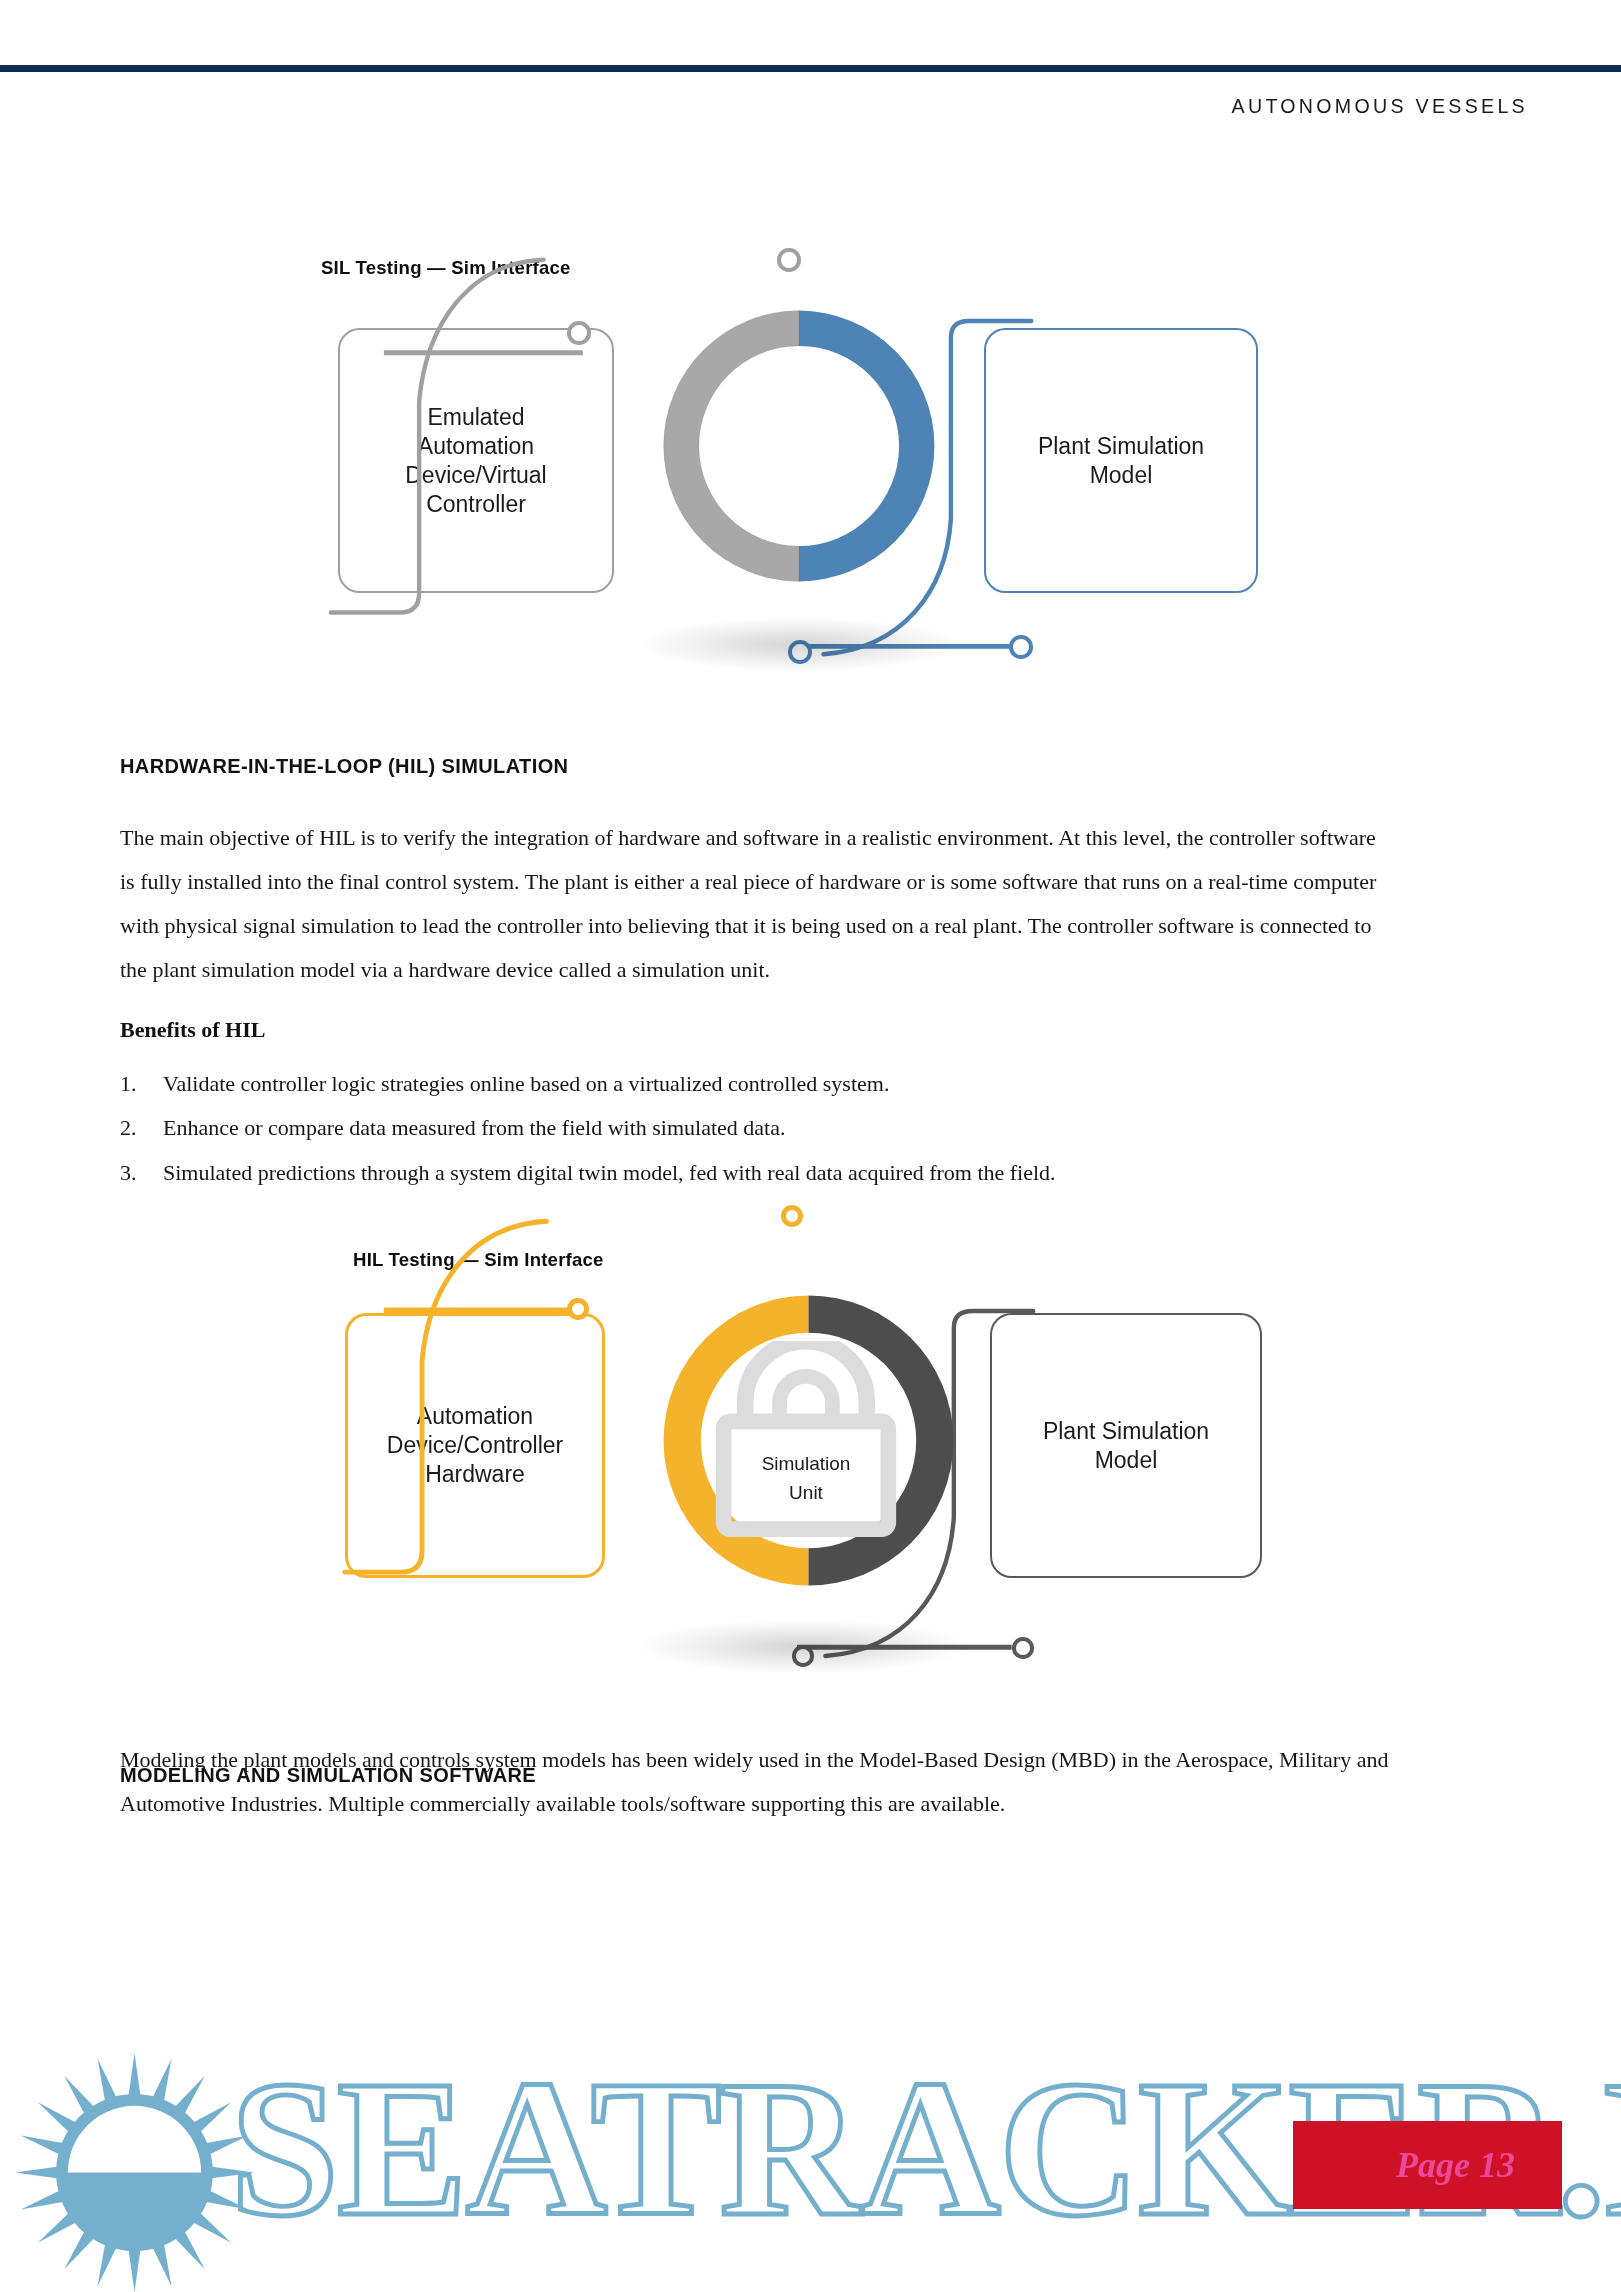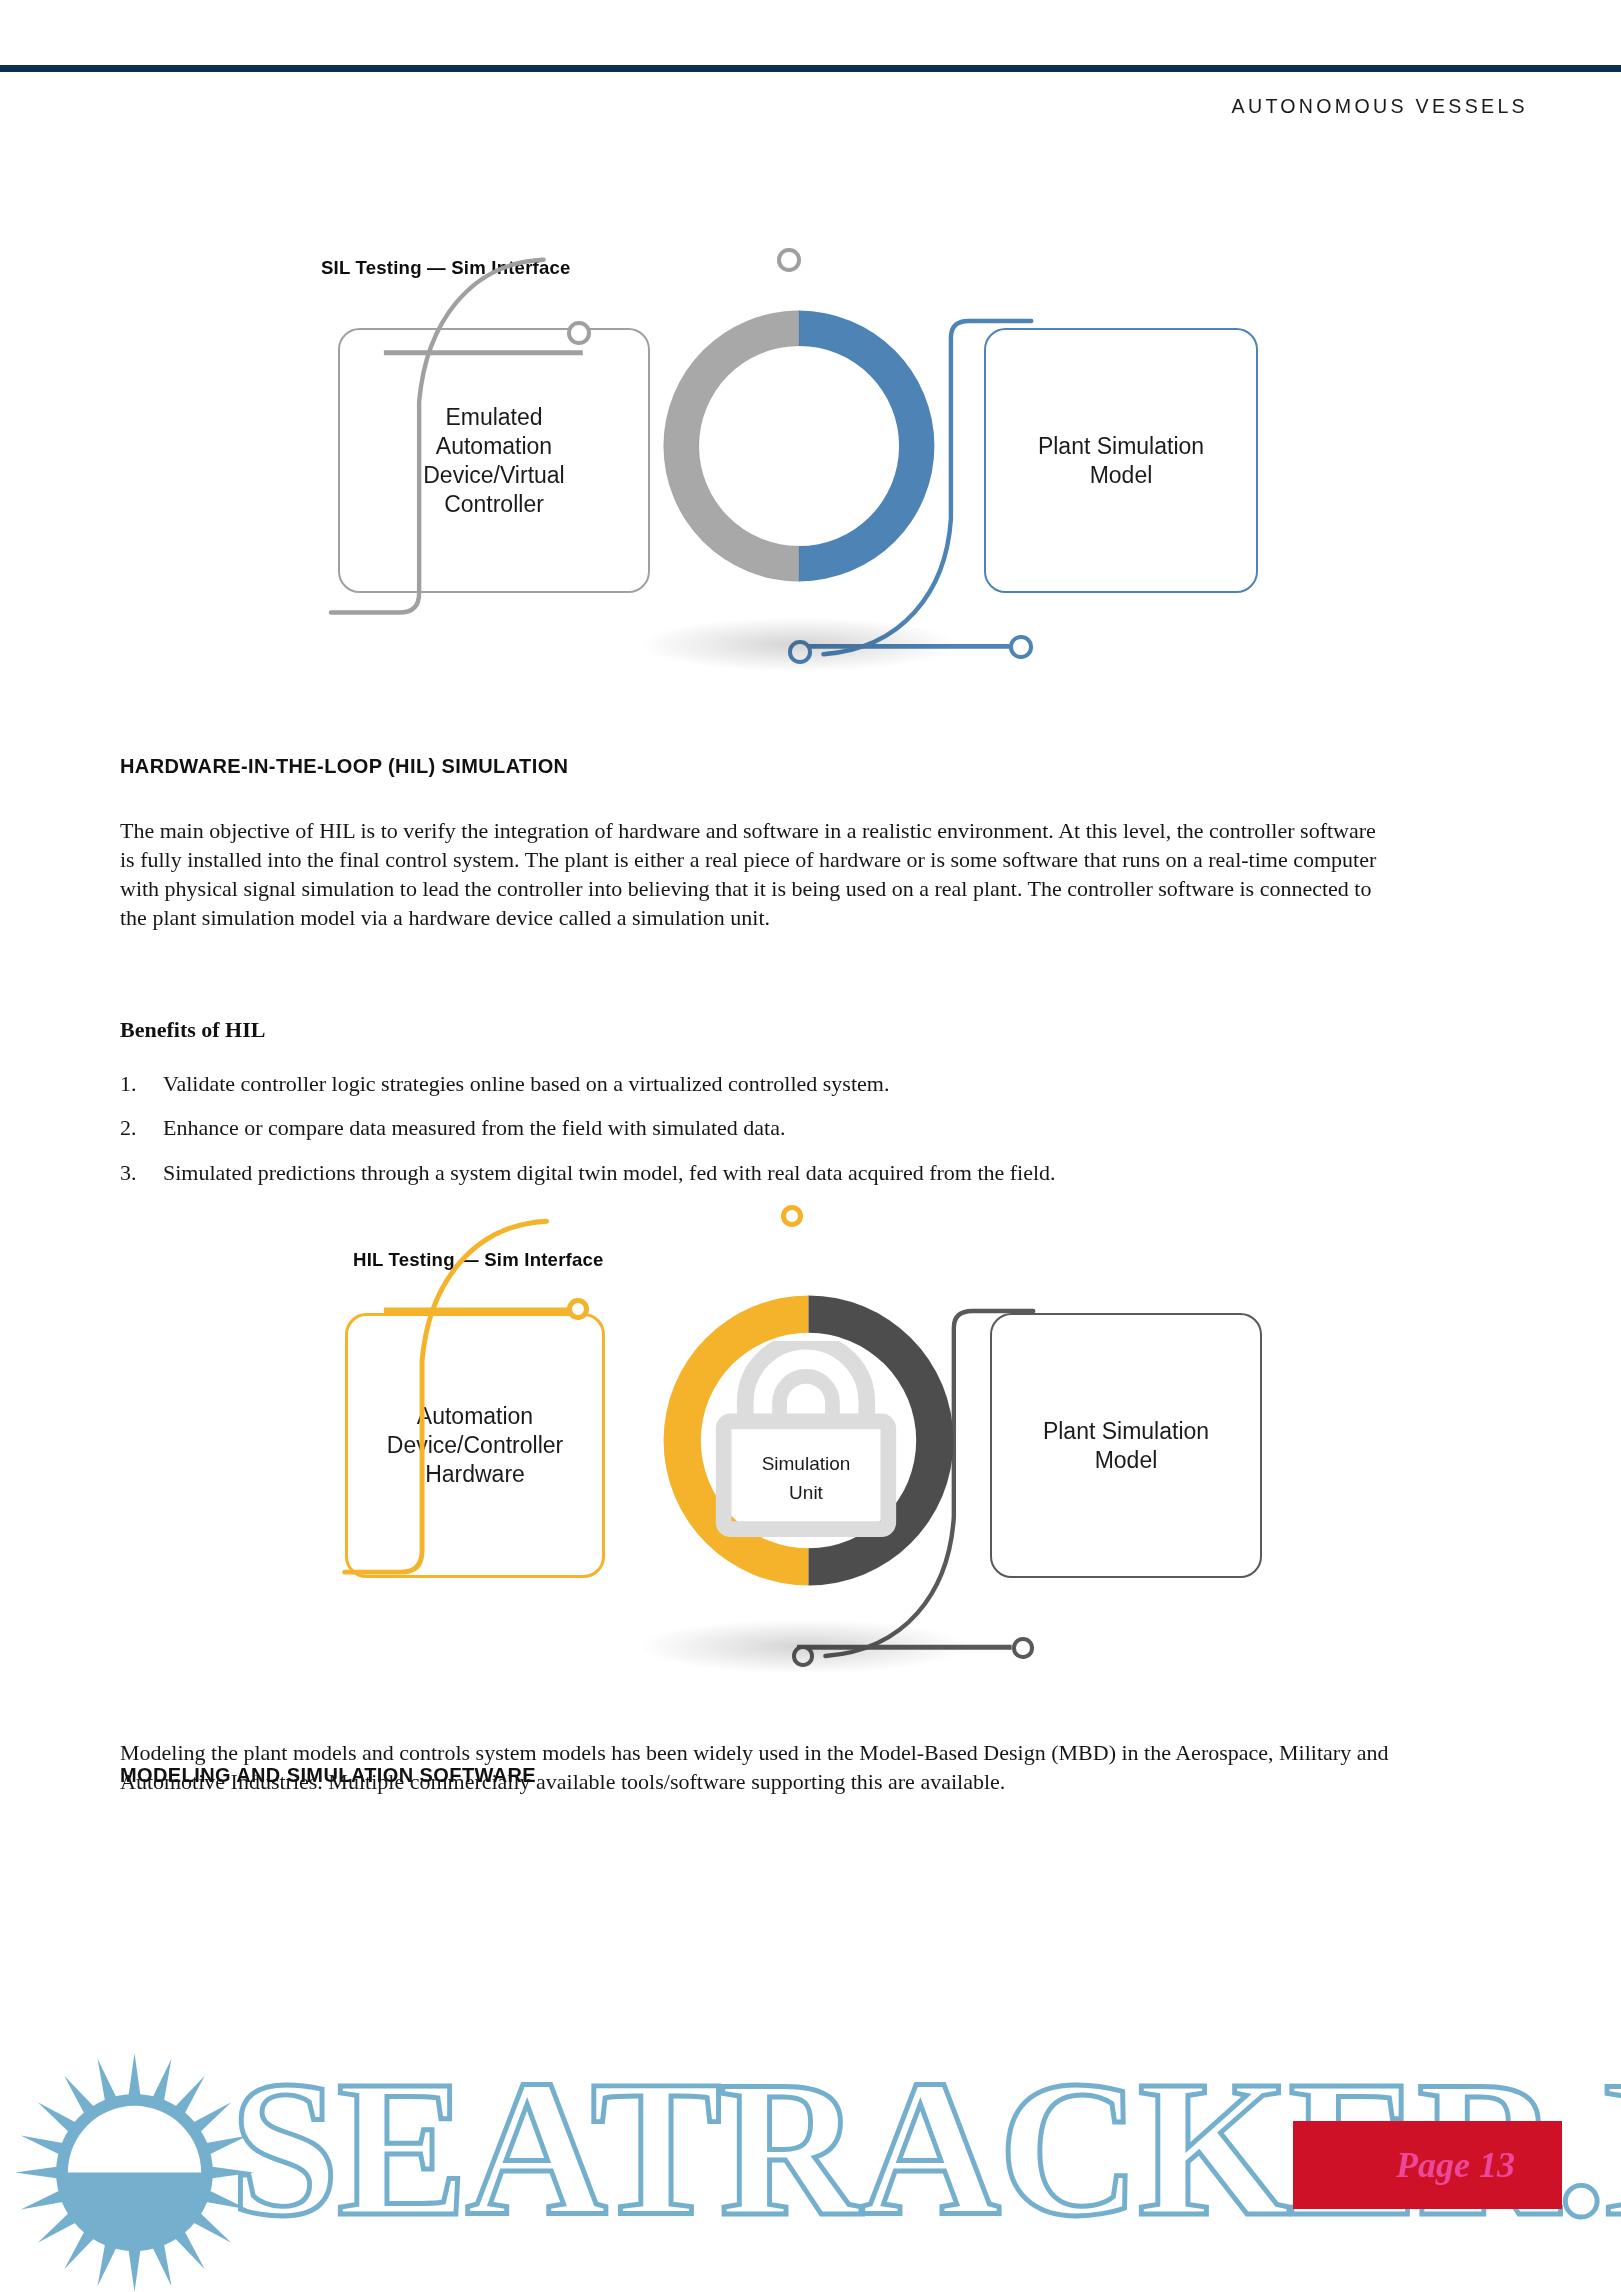--- a/index.html
+++ b/index.html
@@ -8,21 +8,21 @@
 
   
   .top-rule{position:absolute;left:0;top:65px;width:1621px;height:6.9px;background:#0a2f4f;}
   .hdr-text{position:absolute;right:93px;top:95px;font-family:"Liberation Sans",sans-serif;
             font-size:19.6px;letter-spacing:3.3px;color:#1a1a1a;font-weight:400;}
 
   
   .sec-head{position:absolute;left:120px;font-family:"Liberation Sans",sans-serif;
             font-weight:700;font-size:20px;letter-spacing:0.4px;color:#111;}
   .para{position:absolute;left:120px;width:1269px;font-family:"Liberation Serif",serif;
-        font-size:22px;line-height:29px;color:#161616;text-align:left;}
+        font-size:22px;line-height:44px;color:#161616;text-align:left;}
   .sub-head{position:absolute;left:120px;font-family:"Liberation Serif",serif;
             font-weight:700;font-size:22px;color:#111;}
   .li{position:absolute;left:120px;width:1294px;font-family:"Liberation Serif",serif;
       font-size:22px;line-height:31px;color:#161616;}
   .li .num{position:absolute;left:0;width:35px;}
   .li .txt{display:block;margin-left:43px;}
 
   
   .diagram{position:absolute;left:0;width:1621px;}
   .dg-title{position:absolute;font-family:"Liberation Sans",sans-serif;font-weight:700;
@@ -51,21 +51,21 @@
 </head>
 <body>
 
 <div class="top-rule"></div>
 <div class="hdr-text">AUTONOMOUS VESSELS</div>
 
 <div class="diagram" style="top:0;height:706px;">
 
   <div class="dg-title" style="left:321px;top:257px;">SIL Testing — Sim Interface</div>
 
-  <div class="dg-box" style="left:338px;top:328px;width:312px;height:265px;border:2.9px solid #a0a0a0;">
+  <div class="dg-box" style="left:338px;top:328px;width:276px;height:265px;border:2.9px solid #a0a0a0;">
     <span style="white-space:pre-line;">Emulated
 Automation
 Device/Virtual
 Controller</span>
   </div>
 
   <div class="dg-box" style="left:984px;top:328px;width:274px;height:265px;border:2.9px solid #4e83b5;">
     <span style="white-space:pre-line;">Plant Simulation
 Model</span>
   </div>

